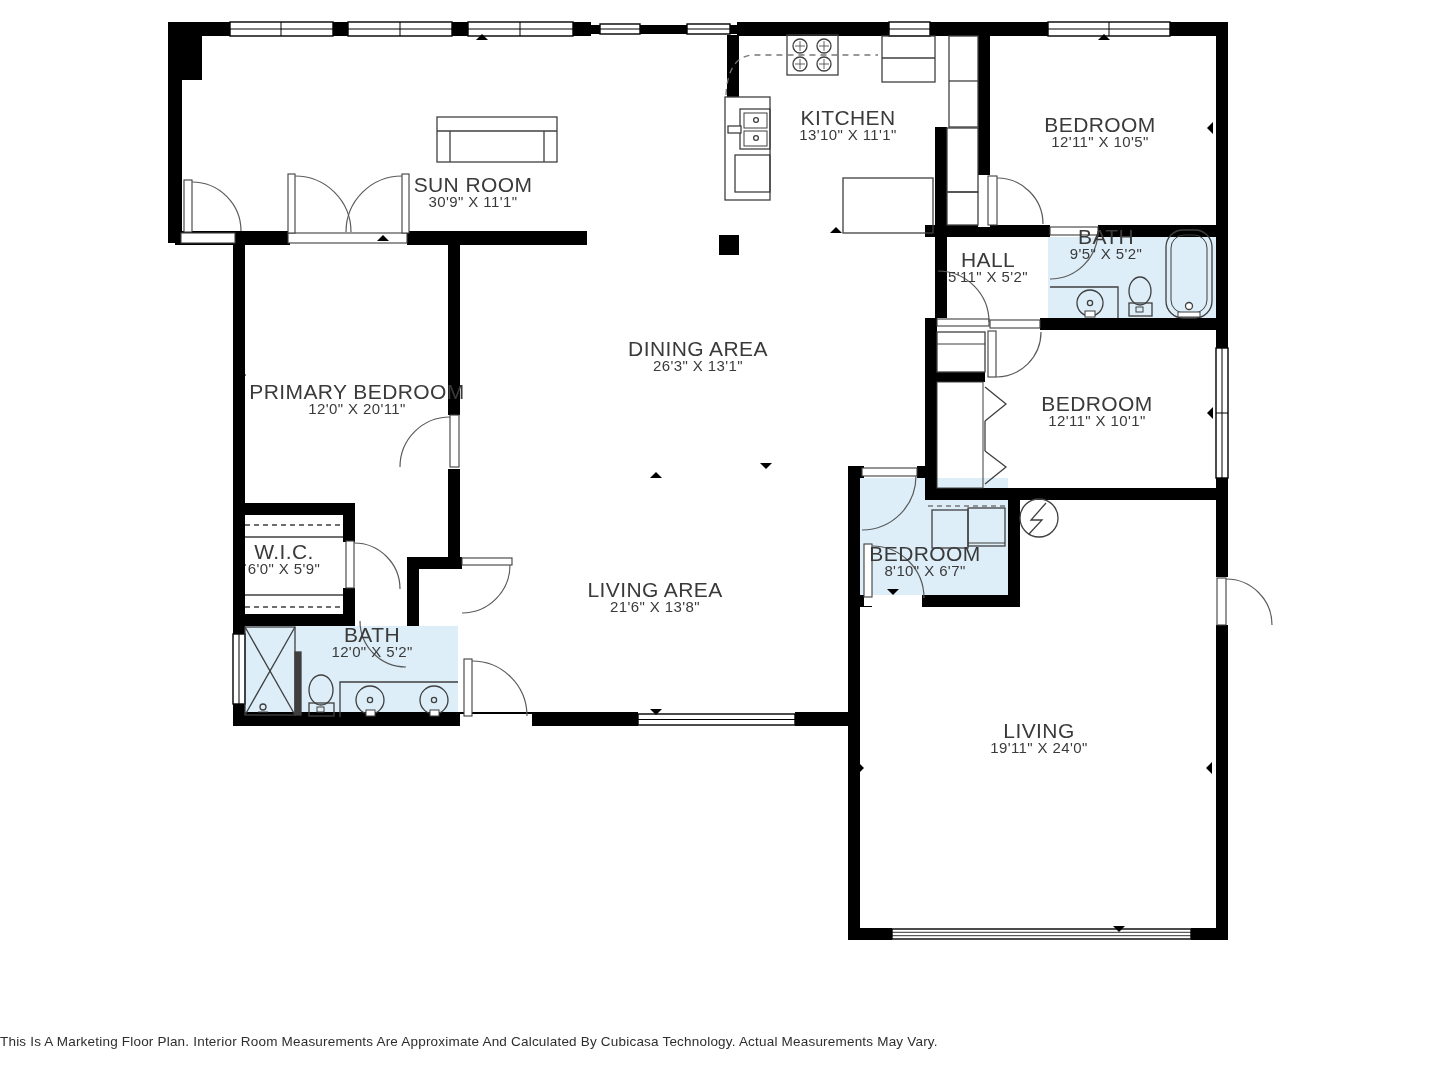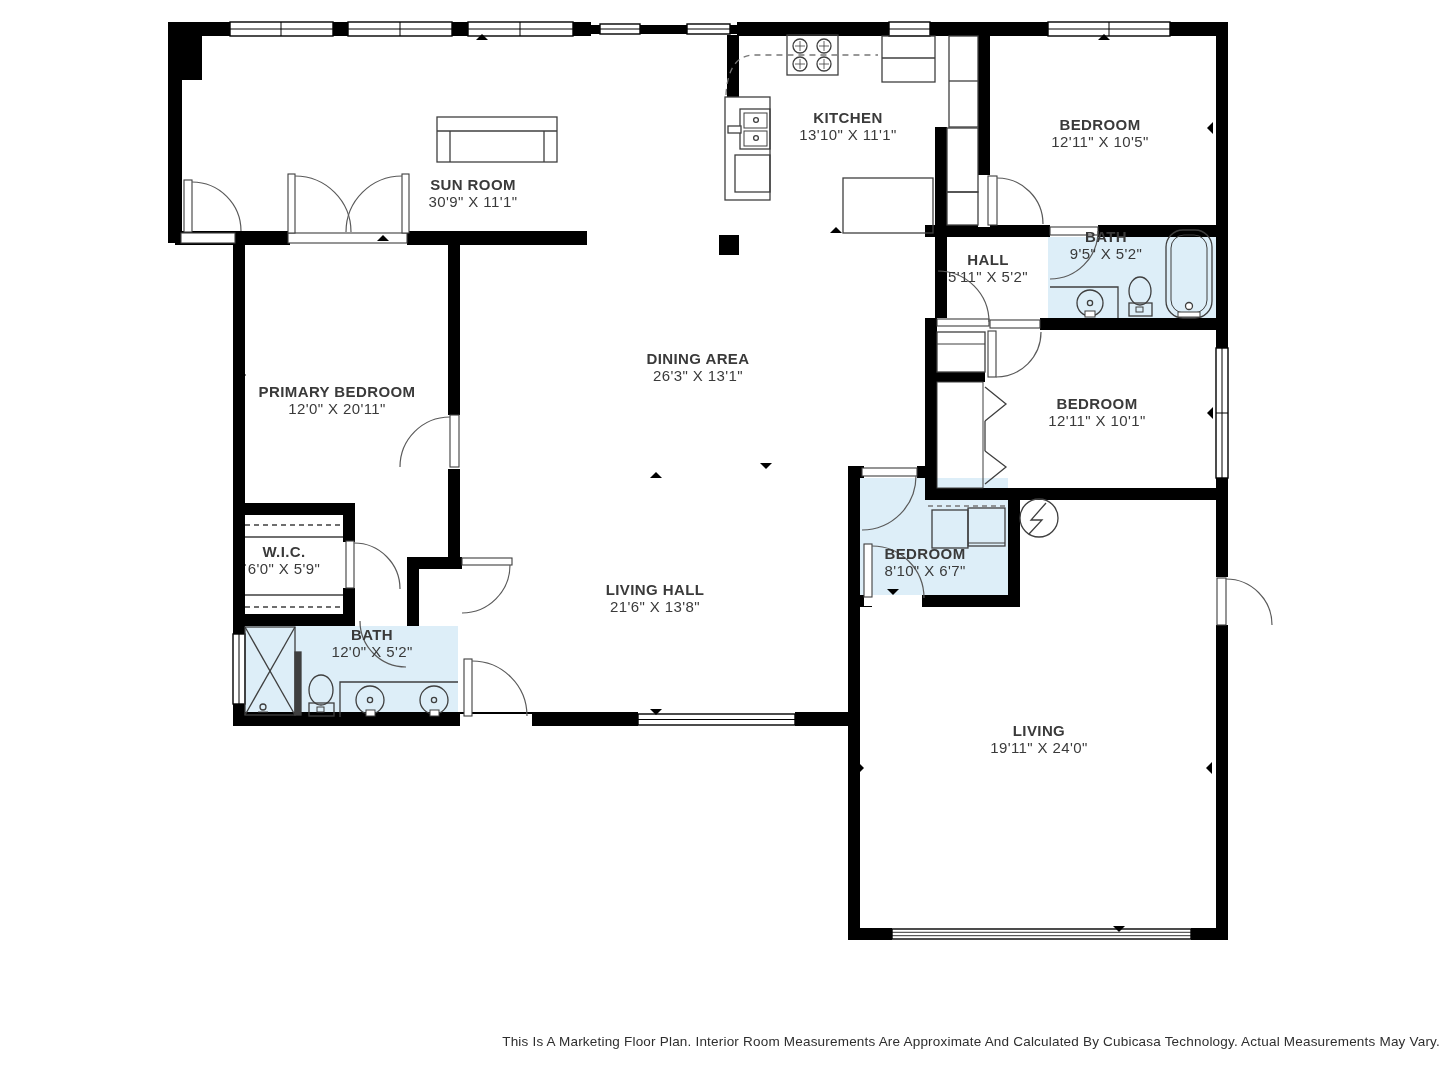--- a/index.html
+++ b/index.html
@@ -1,23 +1,23 @@
 <!DOCTYPE html>
 <html><head>
 <meta charset="utf-8">
 <style>
   html,body{margin:0;padding:0;background:#ffffff;}
   .canvas{position:relative;width:1440px;height:1080px;background:#ffffff;
           font-family:"Liberation Sans", sans-serif;overflow:hidden;}
   .plan-svg{position:absolute;left:0;top:0;}
   .room-label{position:absolute;transform:translate(-50%,-50%);text-align:center;
               color:#3a3a3a;white-space:nowrap;z-index:5;}
-  .room-name{font-size:15px;line-height:17px;letter-spacing:.4px;font-weight:bold;}
+  .room-name{font-size:21px;line-height:17px;letter-spacing:.4px;}
   .room-dims{font-size:15px;line-height:17px;letter-spacing:.4px;}
-  .footer-note{position:absolute;left:0;right:0;top:1034px;text-align:right;
+  .footer-note{position:absolute;left:0;right:0;top:1034px;text-align:left;
                font-size:13.5px;color:#2e2e2e;letter-spacing:.2px;z-index:5;}
 </style>
 </head>
 <body>
 
 <div class="canvas">
 
 <svg class="plan-svg" width="1440" height="1080" viewBox="0 0 1440 1080">
 
   <g>
@@ -337,46 +337,46 @@
     <div class="room-dims">12'11" X 10'5"</div>
   </div>
   <div class="room-label" style="left:1106px;top:245px">
     <div class="room-name">BATH</div>
     <div class="room-dims">9'5" X 5'2"</div>
   </div>
   <div class="room-label" style="left:988px;top:268px">
     <div class="room-name">HALL</div>
     <div class="room-dims">5'11" X 5'2"</div>
   </div>
-  <div class="room-label" style="left:698px;top:367px">
+  <div class="room-label" style="left:698px;top:357px">
     <div class="room-name">DINING AREA</div>
     <div class="room-dims">26'3" X 13'1"</div>
   </div>
-  <div class="room-label" style="left:337px;top:400px">
+  <div class="room-label" style="left:357px;top:400px">
     <div class="room-name">PRIMARY BEDROOM</div>
     <div class="room-dims">12'0" X 20'11"</div>
   </div>
   <div class="room-label" style="left:1097px;top:412px">
     <div class="room-name">BEDROOM</div>
     <div class="room-dims">12'11" X 10'1"</div>
   </div>
   <div class="room-label" style="left:284px;top:560px">
     <div class="room-name">W.I.C.</div>
     <div class="room-dims">6'0" X 5'9"</div>
   </div>
   <div class="room-label" style="left:925px;top:562px">
     <div class="room-name">BEDROOM</div>
     <div class="room-dims">8'10" X 6'7"</div>
   </div>
   <div class="room-label" style="left:372px;top:643px">
     <div class="room-name">BATH</div>
     <div class="room-dims">12'0" X 5'2"</div>
   </div>
   <div class="room-label" style="left:655px;top:598px">
-    <div class="room-name">LIVING HALL</div>
+    <div class="room-name">LIVING AREA</div>
     <div class="room-dims">21'6" X 13'8"</div>
   </div>
   <div class="room-label" style="left:1039px;top:739px">
     <div class="room-name">LIVING</div>
     <div class="room-dims">19'11" X 24'0"</div>
   </div>
 
   <div class="footer-note">This Is A Marketing Floor Plan. Interior Room Measurements Are Approximate And Calculated By Cubicasa Technology. Actual Measurements May Vary.</div>
 </div>
 

